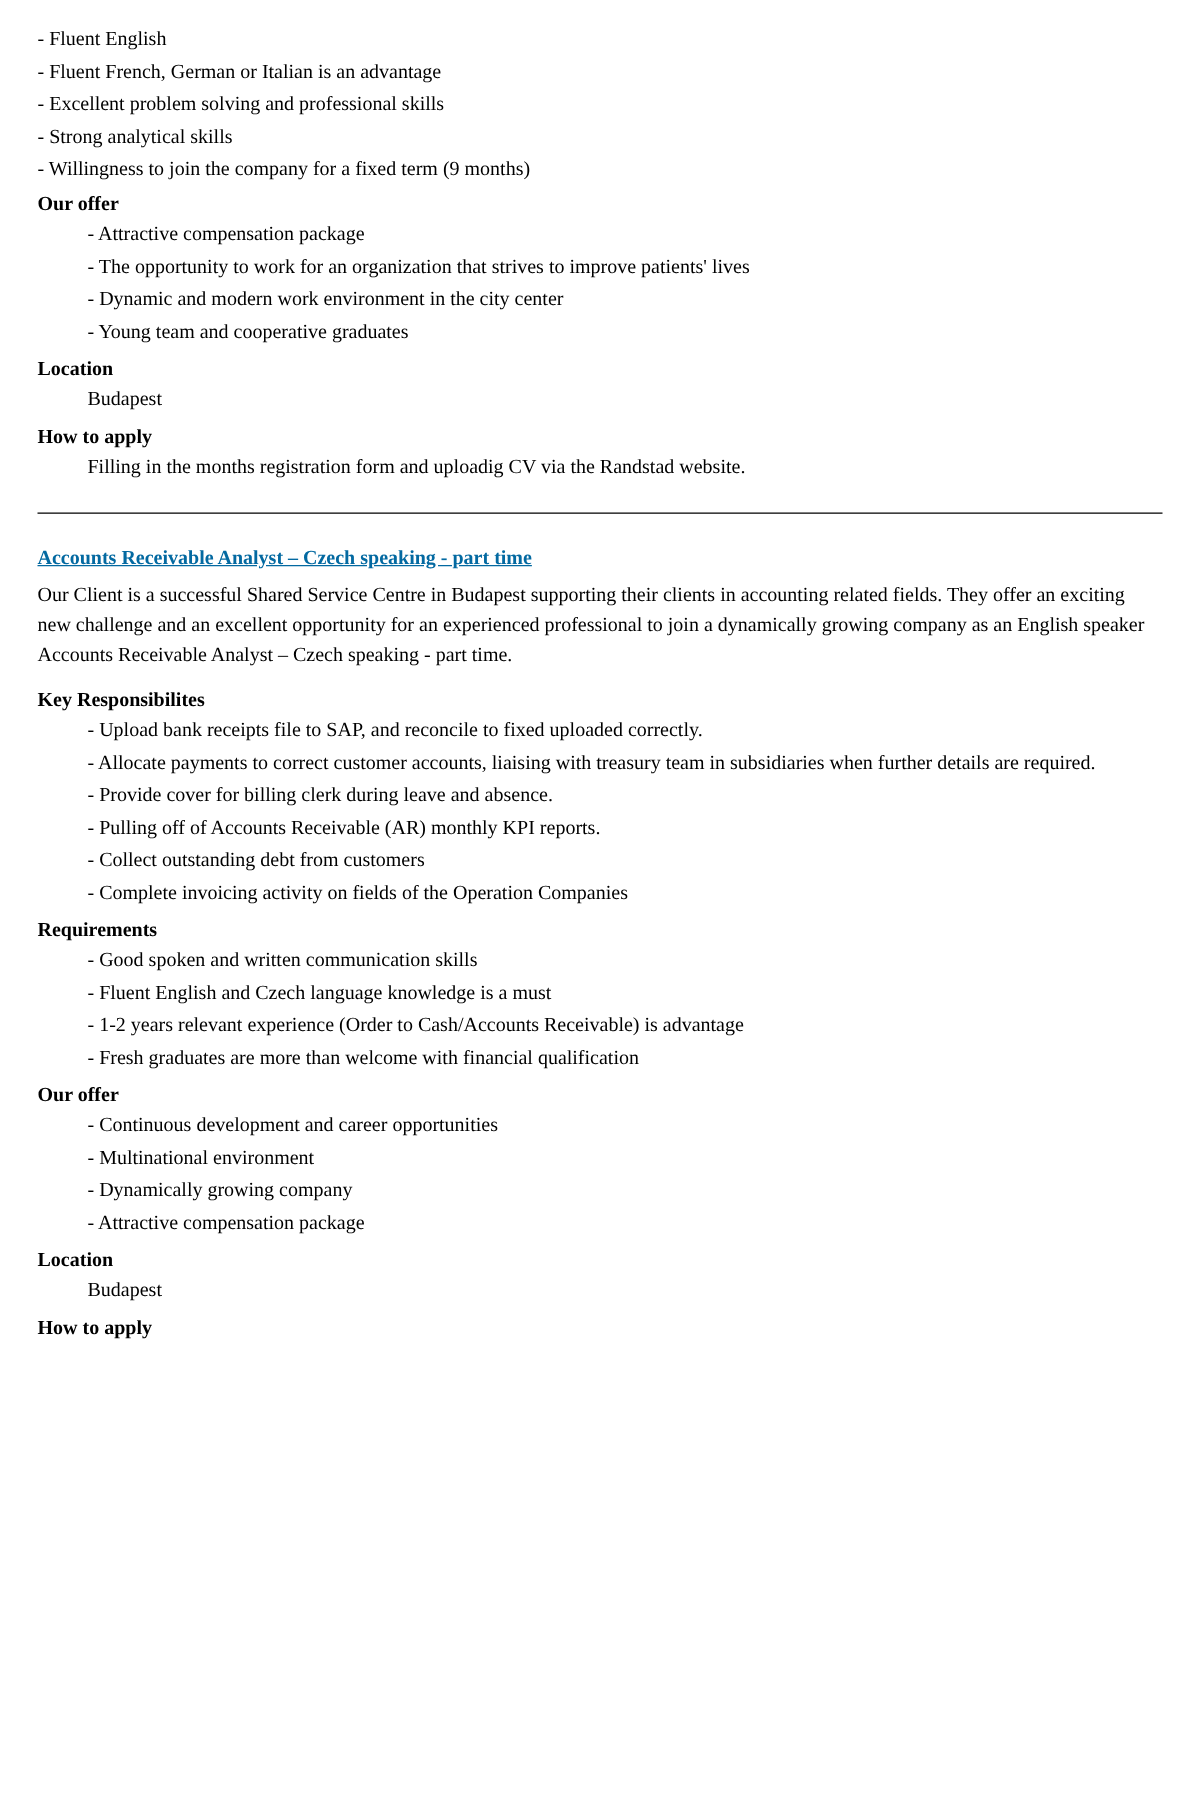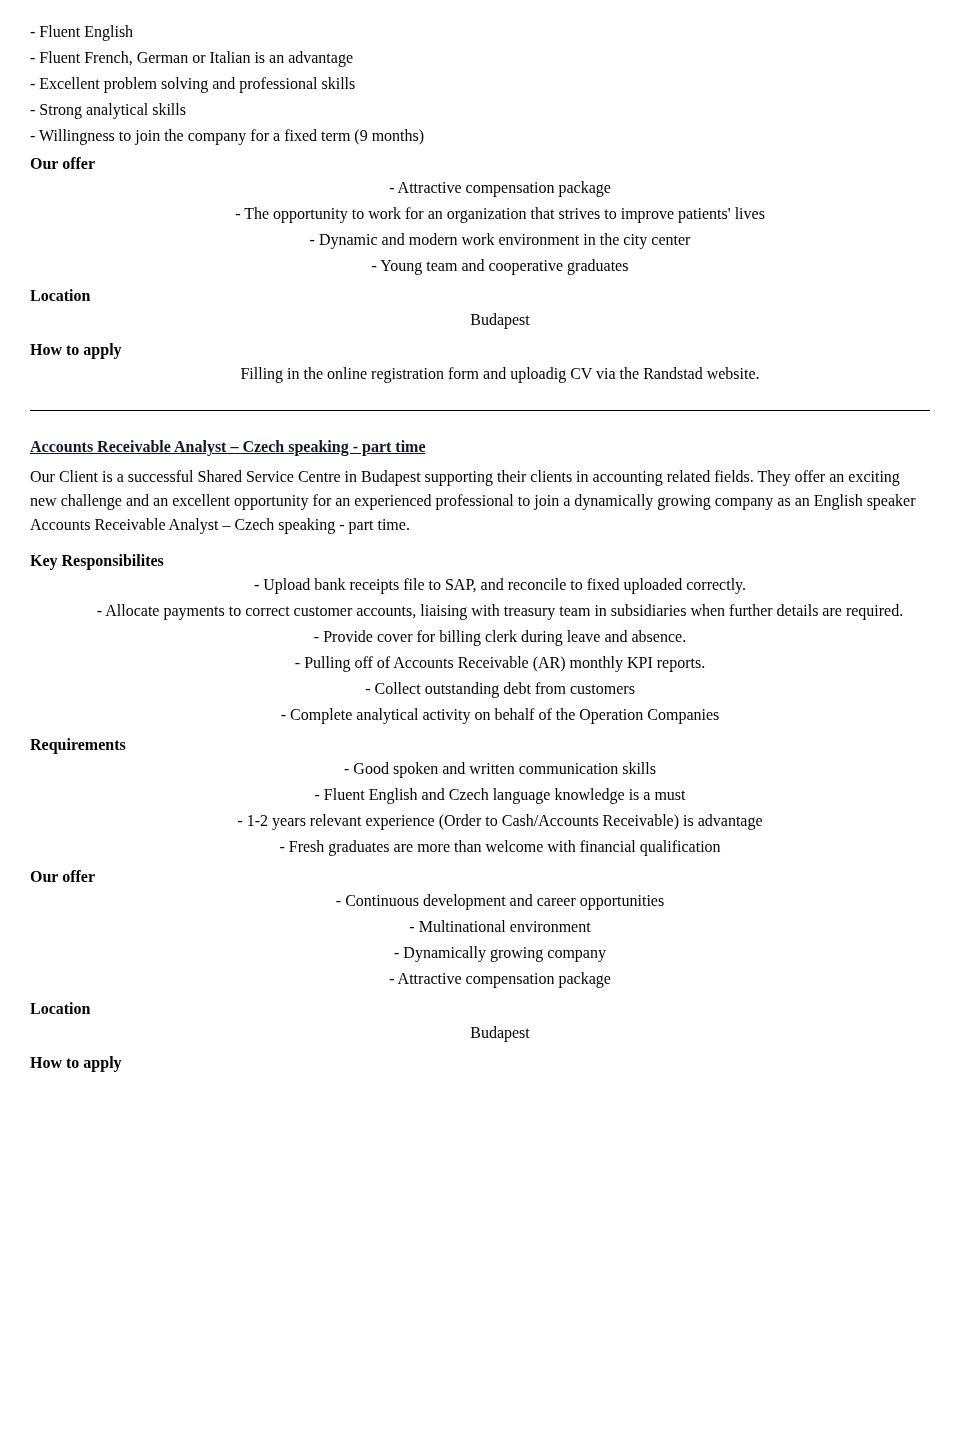--- a/index.html
+++ b/index.html
@@ -19,29 +19,28 @@
     }
     .section {
       margin-bottom: 6px;
     }
     .section-title {
       font-weight: bold;
       font-size: 16px;
     }
     .indented {
       padding-left: 40px;
-      text-align: center;
     }
     .divider {
       border: none;
       border-top: 1px solid #000;
       margin: 24px 0;
     }
     .job-title-link {
-      color: #0f172a;
+      color: #0369a1;
       text-decoration: underline;
       font-weight: bold;
       font-size: 16px;
     }
     p {
       margin-bottom: 4px;
     }
     .block {
       margin-bottom: 2px;
     }
@@ -69,21 +68,21 @@
     </div>
   </div>
 
   <div class="section">
     <span class="section-title">Location</span>
     <div class="indented">Budapest</div>
   </div>
 
   <div class="section">
     <span class="section-title">How to apply</span>
-    <div class="indented">Filling in the online registration form and uploadig CV via the Randstad website.</div>
+    <div class="indented">Filling in the months registration form and uploadig CV via the Randstad website.</div>
   </div>
 
 </div>
 
 <hr class="divider">
 
 <div>
 
   <div class="section">
     <a href="#" class="job-title-link">Accounts Receivable Analyst – Czech speaking - part time</a>
@@ -94,21 +93,21 @@
   </div>
 
   <div class="section" style="margin-top: 12px;">
     <div class="section-title">Key Responsibilites</div>
     <div class="indented">
       <div class="block">- Upload bank receipts file to SAP, and reconcile to fixed uploaded correctly.</div>
       <div class="block">- Allocate payments to correct customer accounts, liaising with treasury team in subsidiaries when further details are required.</div>
       <div class="block">- Provide cover for billing clerk during leave and absence.</div>
       <div class="block">- Pulling off of Accounts Receivable (AR) monthly KPI reports.</div>
       <div class="block">- Collect outstanding debt from customers</div>
-      <div class="block">- Complete analytical activity on behalf of the Operation Companies</div>
+      <div class="block">- Complete invoicing activity on fields of the Operation Companies</div>
     </div>
   </div>
 
   <div class="section">
     <span class="section-title">Requirements</span>
     <div class="indented">
       <div class="block">- Good spoken and written communication skills</div>
       <div class="block">- Fluent English and Czech language knowledge is a must</div>
       <div class="block">- 1-2 years relevant experience (Order to Cash/Accounts Receivable) is advantage</div>
       <div class="block">- Fresh graduates are more than welcome with financial qualification</div>

